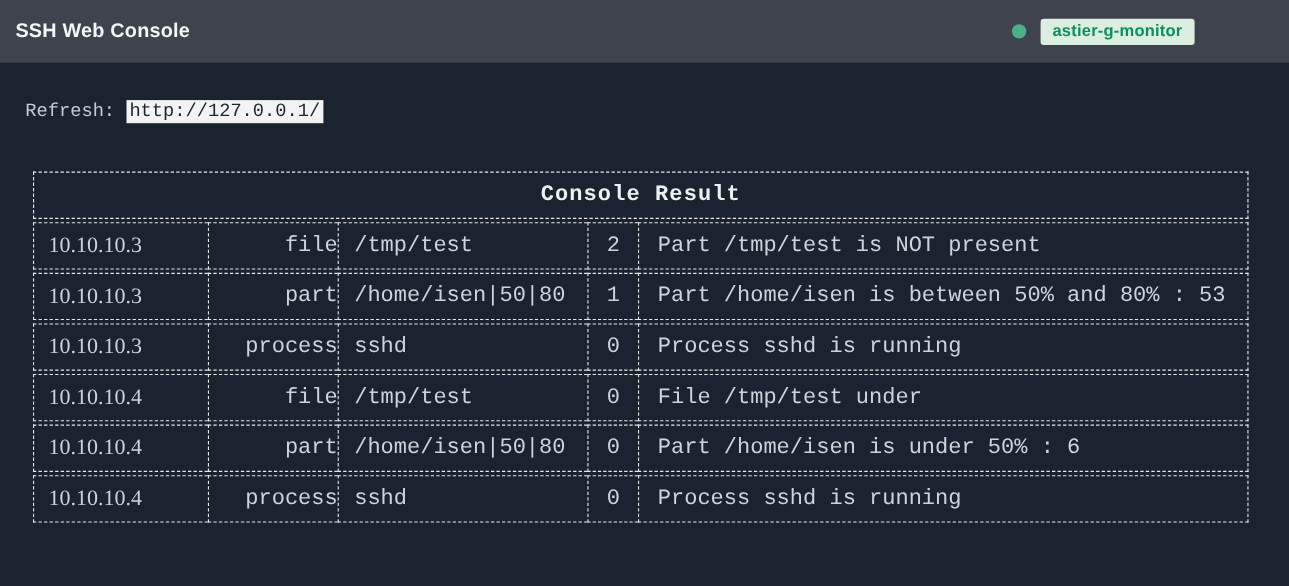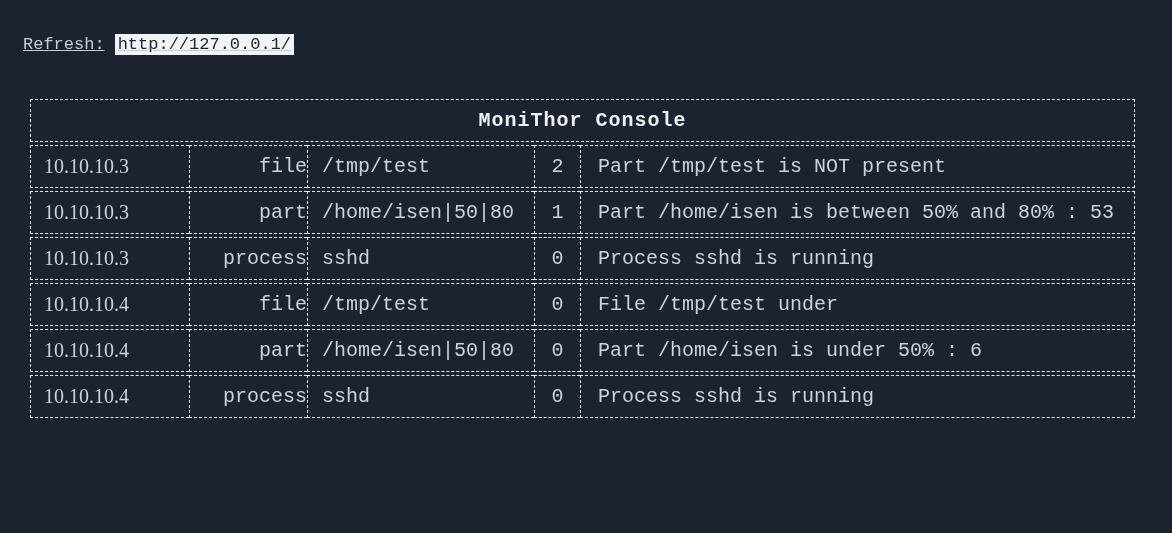--- a/index.html
+++ b/index.html
@@ -45,21 +45,20 @@
   }
 
   
   .mono { font-family: "Liberation Mono", "DejaVu Sans Mono", monospace; }
   .info-block { margin: 33px 0 0 23px; }
   .info-line {
     color: #c7ccd4;
     font-size: 17px;
     line-height: 24px;
     white-space: pre;
-    text-decoration: underline;
   }
   .refresh-label { margin-right: 10px; }
   .refresh-link {
     background: #f2f3f4;
     color: #1b2230;
     text-decoration: none;
     padding: 1px 3px 1px 3px;
   }
 
   
@@ -92,36 +91,43 @@
     font-weight: bold;
     color: #eef1f4;
     letter-spacing: 1px;
   }
 </style>
 </head>
 <body>
 
 <div class="page">
 
+  <header class="topbar">
+    <div class="app-title">SSH Web Console</div>
+    <div class="status-area">
+      <span class="status-dot"></span>
+      <span class="host-badge">astier-g-monitor</span>
+    </div>
+  </header>
 
   <div class="info-block">
     <div class="info-line mono"><span class="refresh-label">Refresh:</span><a href="#" class="refresh-link">http://127.0.0.1/</a></div>
   </div>
 
   <table class="result">
     <colgroup>
       <col style="width:159px">
         <col style="width:118px">
         <col style="width:227px">
         <col style="width:46px">
         <col style="width:555px">
     </colgroup>
     <tbody>
       <tr>
-        <td colspan="5" class="table-title">MoniThor Console</td>
+        <td colspan="5" class="table-title">Console Result</td>
       </tr>
       <tr>
         <td class="c-host">10.10.10.3</td>
         <td class="c-check">file</td>
         <td class="c-target">/tmp/test</td>
         <td class="c-status">2</td>
         <td class="c-msg">Part /tmp/test is NOT present</td>
       </tr>
       <tr>
         <td class="c-host">10.10.10.3</td>

